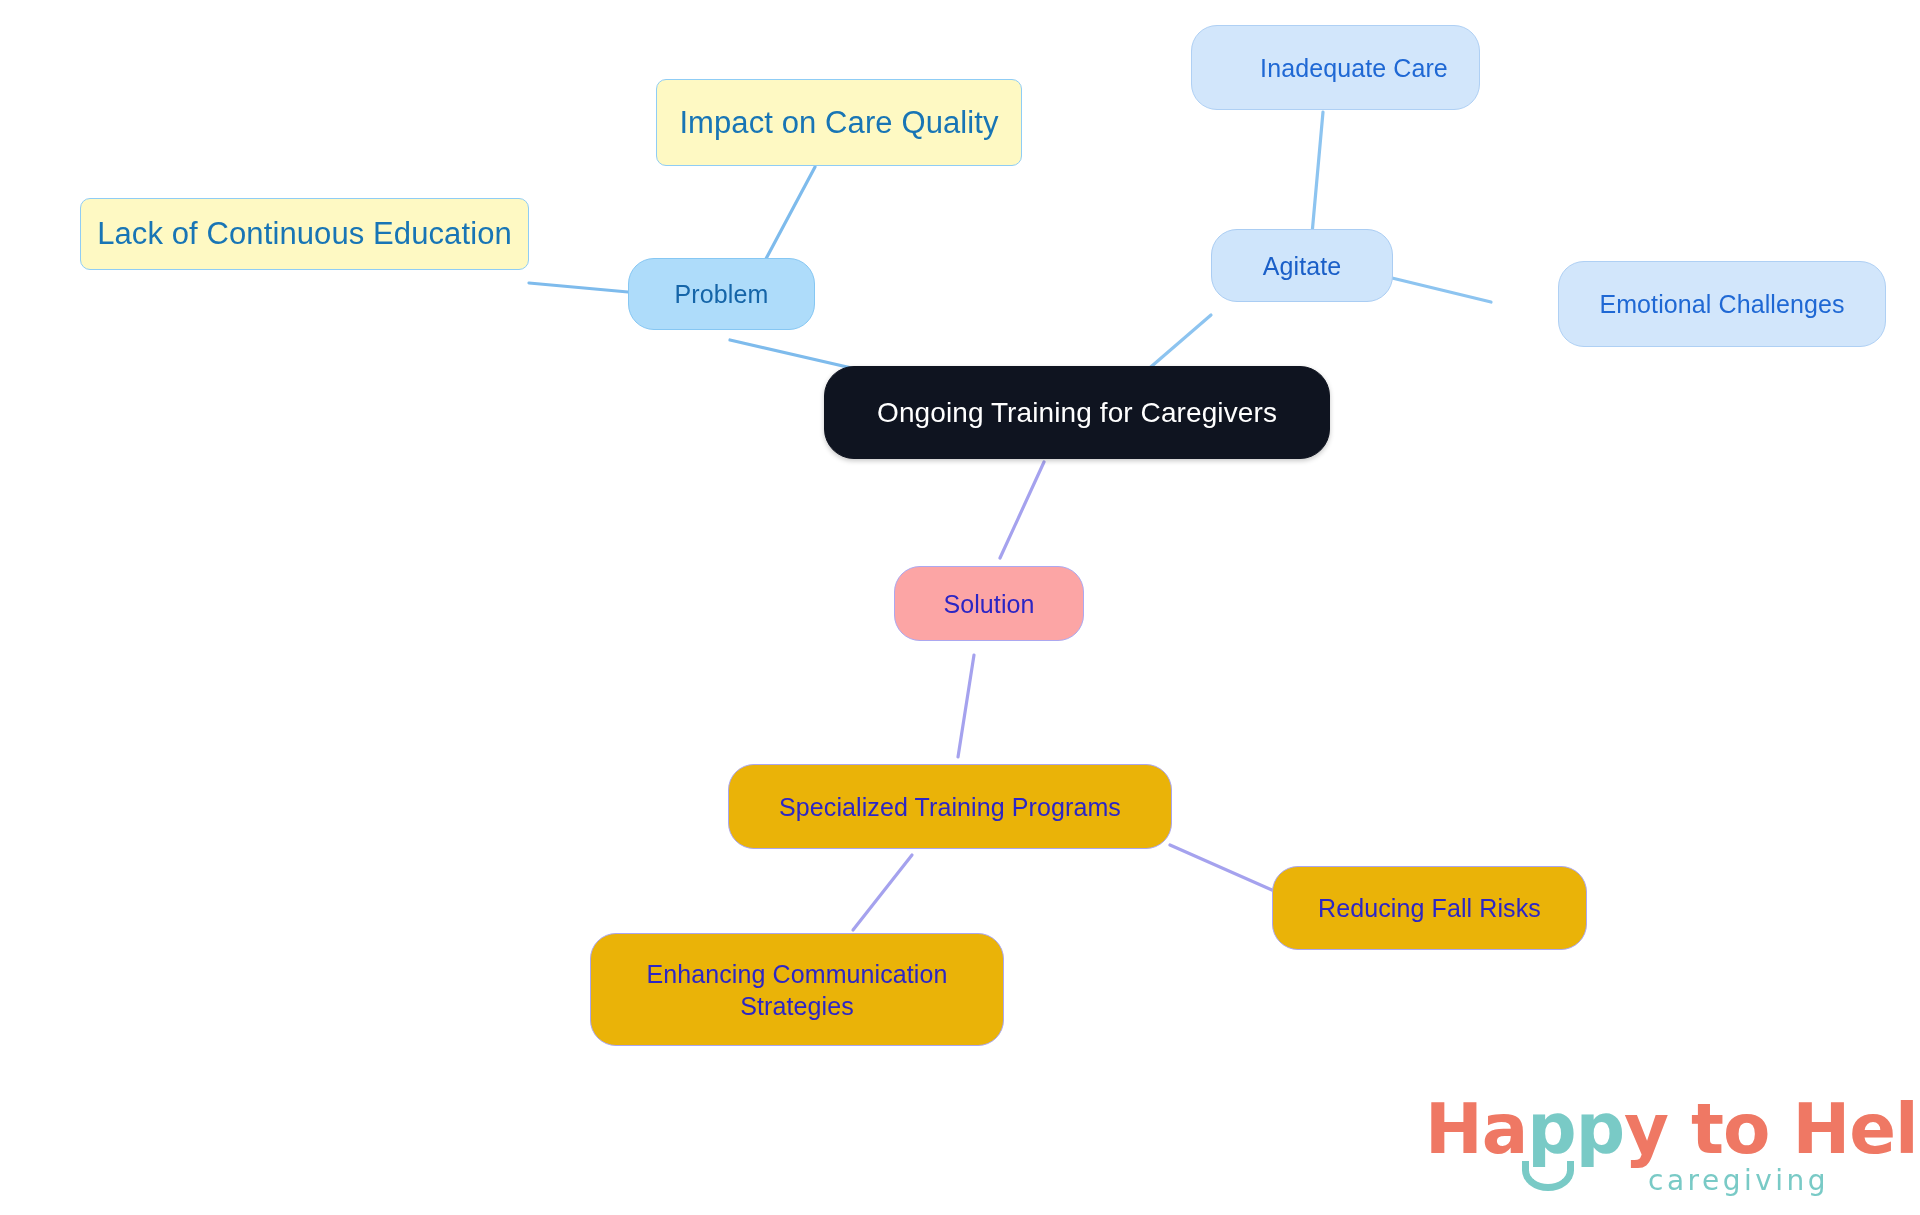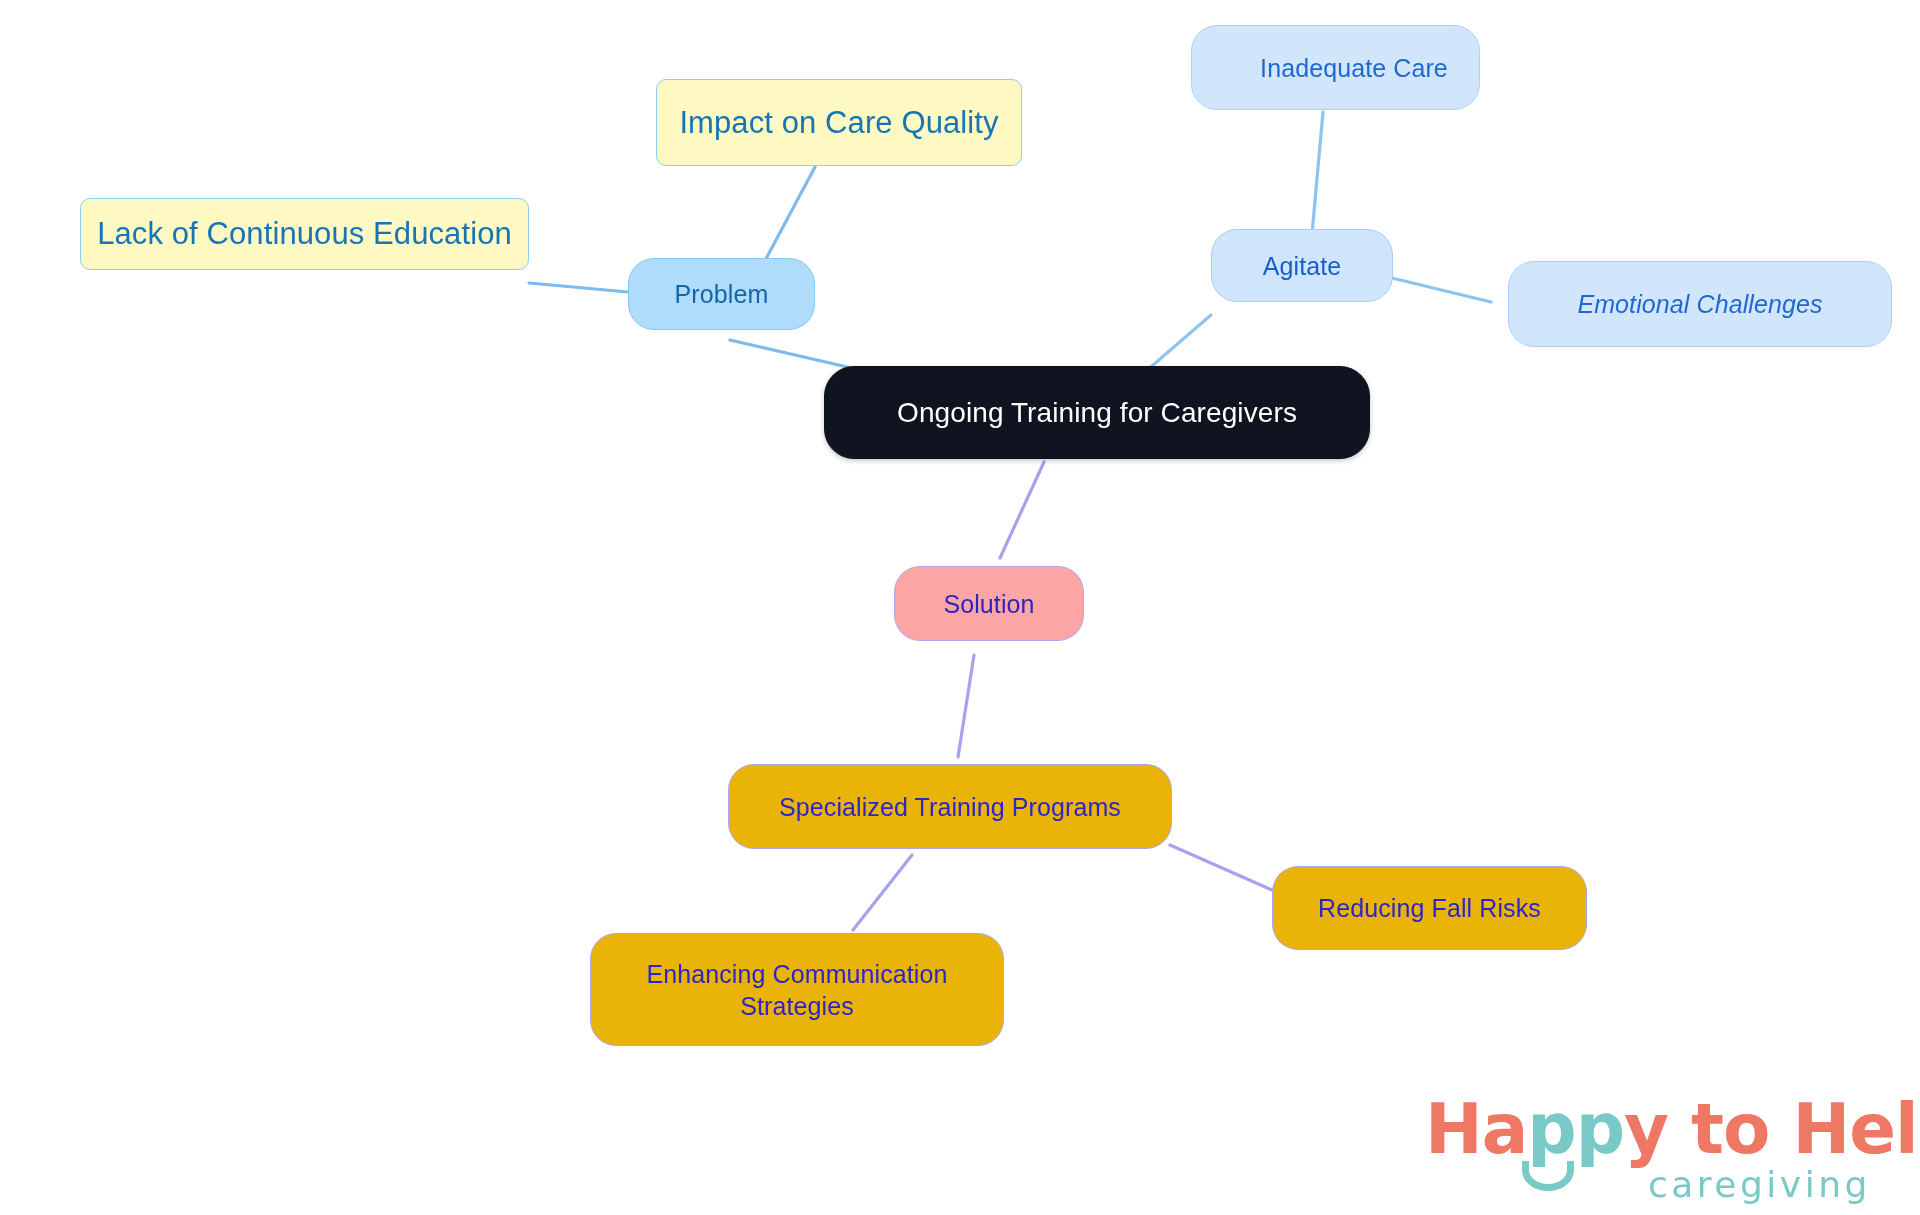--- a/index.html
+++ b/index.html
@@ -121,21 +121,21 @@
     white-space: nowrap;
     line-height: 1;
   }
   .logo-coral { color: #ef7864; }
   .logo-teal { color: #79cac6; }
   .logo-sub {
     position: absolute;
     left: 223px;
     top: 69px;
     font-family: "DejaVu Sans", sans-serif;
-    font-size: 36px;
+    font-size: 28px;
     letter-spacing: 3.5px;
     color: #79cac6;
     white-space: nowrap;
   }
   .logo-smile {
     position: absolute;
     left: 97px;
     top: 66px;
     width: 52px;
     height: 30px;
@@ -160,33 +160,33 @@
     <line x1="1211" y1="315" x2="1138" y2="378" stroke="#8dc4f0" stroke-width="3.2" stroke-linecap="round"></line>
     <line x1="1312" y1="234" x2="1323" y2="112" stroke="#8dc4f0" stroke-width="3.2" stroke-linecap="round"></line>
     <line x1="1392" y1="278" x2="1491" y2="302" stroke="#8dc4f0" stroke-width="3.2" stroke-linecap="round"></line>
 
     <line x1="1000" y1="558" x2="1044" y2="462" stroke="#a5a2ee" stroke-width="3.2" stroke-linecap="round"></line>
     <line x1="974" y1="655" x2="958" y2="757" stroke="#a5a2ee" stroke-width="3.2" stroke-linecap="round"></line>
     <line x1="912" y1="855" x2="853" y2="930" stroke="#a5a2ee" stroke-width="3.2" stroke-linecap="round"></line>
     <line x1="1170" y1="845" x2="1272" y2="890" stroke="#a5a2ee" stroke-width="3.2" stroke-linecap="round"></line>
   </svg>
 
-  <div class="node node-root" style="left:824px; top:366px; width:546px; height:93px;">Ongoing Training for Caregivers</div>
+  <div class="node node-root" style="left:824px; top:366px; width:506px; height:93px;">Ongoing Training for Caregivers</div>
 
   <div class="node node-branch-blue" style="left:628px; top:258px; width:187px; height:72px;">Problem</div>
 
   <div class="node node-leaf-blue" style="left:656px; top:79px; width:366px; height:87px;">Impact on Care Quality</div>
 
   <div class="node node-leaf-blue" style="left:80px; top:198px; width:449px; height:72px;">Lack of Continuous Education</div>
 
   <div class="node node-branch-lightblue" style="left:1211px; top:229px; width:182px; height:73px;">Agitate</div>
 
   <div class="node node-leaf-lightblue" style="left:1191px; top:25px; width:289px; height:85px;padding-left:37px;">Inadequate Care</div>
 
-  <div class="node node-leaf-lightblue" style="left:1508px; top:261px; width:384px; height:86px;font-style:italic;">Emotional Challenges</div>
+  <div class="node node-leaf-lightblue" style="left:1558px; top:261px; width:328px; height:86px;">Emotional Challenges</div>
 
   <div class="node node-branch-purple" style="left:894px; top:566px; width:190px; height:75px;">Solution</div>
 
   <div class="node node-leaf-purple" style="left:728px; top:764px; width:444px; height:85px;">Specialized Training Programs</div>
 
   <div class="node node-leaf-purple" style="left:590px; top:933px; width:414px; height:113px;">Enhancing Communication
 Strategies</div>
 
   <div class="node node-leaf-purple" style="left:1272px; top:866px; width:315px; height:84px;">Reducing Fall Risks</div>
 

